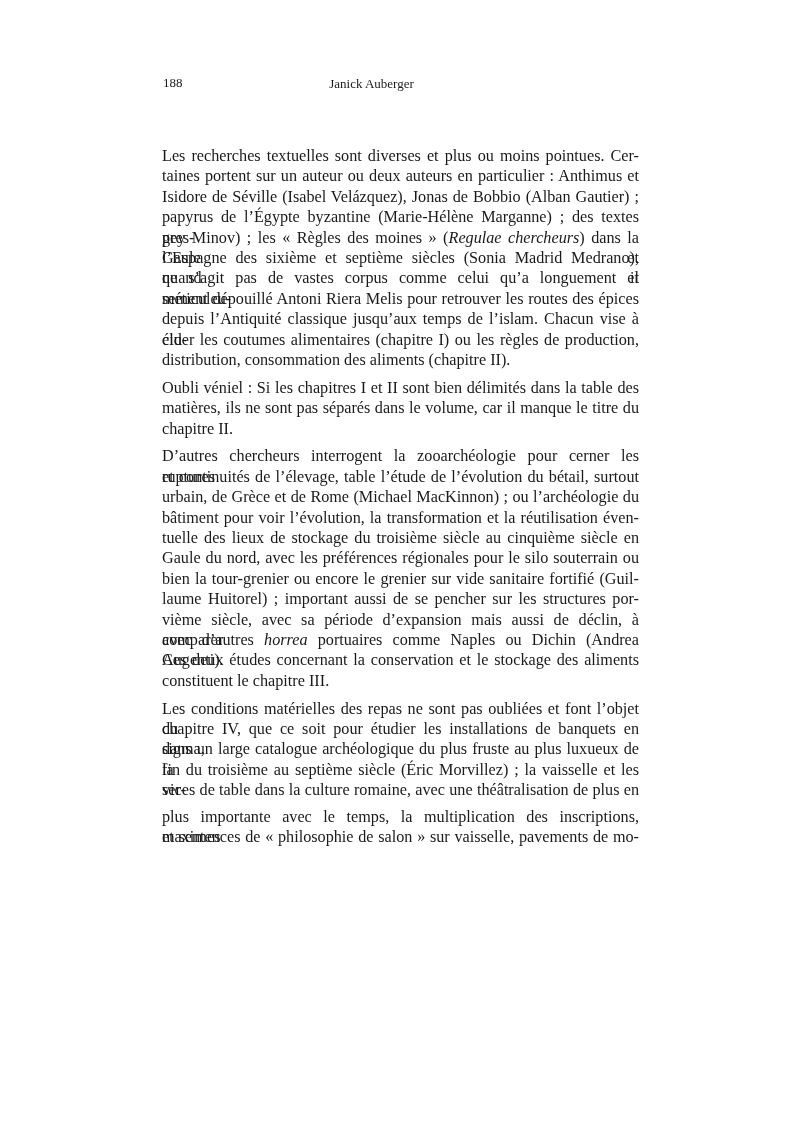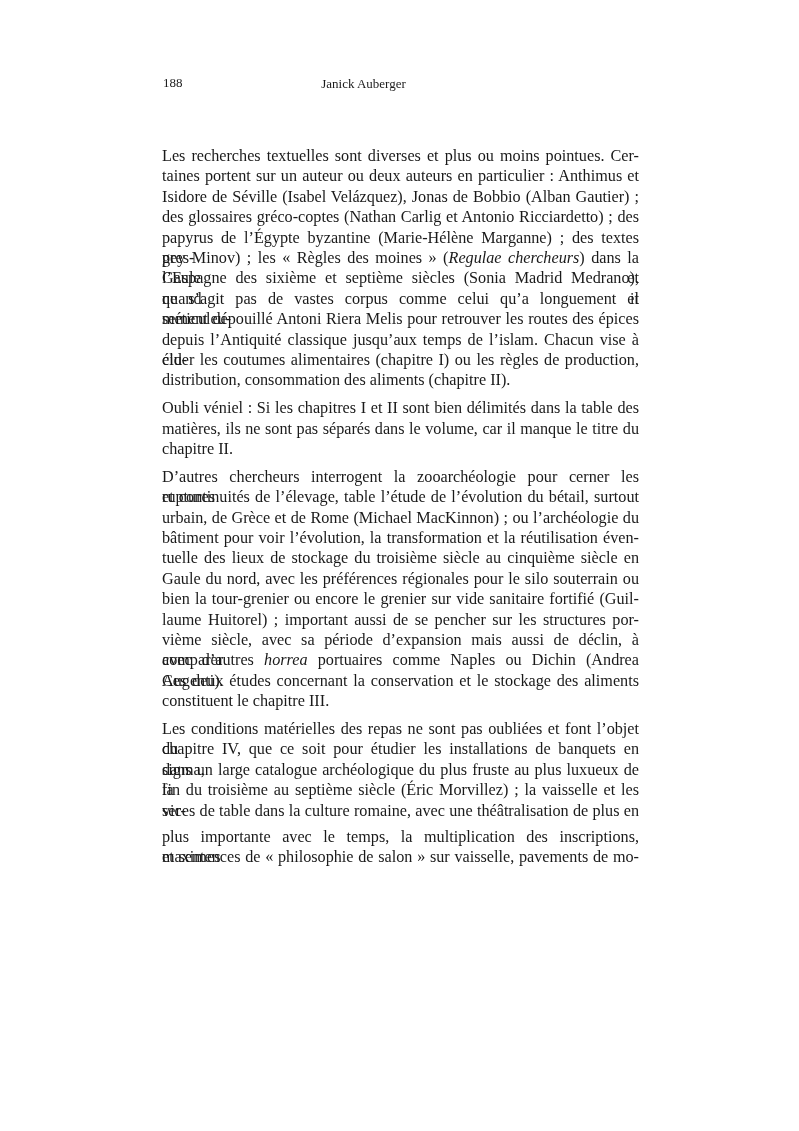--- a/index.html
+++ b/index.html
@@ -23,21 +23,21 @@
       line-height: 16px;
     }
     .running-head {
       position: absolute;
       left: 0;
       width: 719px;
       top: 76px;
       text-align: center;
       font-size: 13px;
       line-height: 16px;
-      padding-left: 4px;
+      padding-left: 12px;
     }
     .running-head span {
       display: inline-block;
       margin-left: 0px;
     }
     .body-text {
       position: absolute;
       left: 162px;
       top: 146px;
       width: 477px;
@@ -69,21 +69,20 @@
   <div class="page-number">188</div>
   <div class="running-head">
     <span>Janick Auberger</span>
   </div>
 
   <div class="body-text">
     <div class="para">
         <span class="line" style="white-space: normal;"><span>Les recherches textuelles sont diverses et plus ou moins pointues. Cer-</span></span>
         <span class="line" style="white-space: normal;"><span>taines portent sur un auteur ou deux auteurs en particulier&nbsp;: Anthimus et</span></span>
         <span class="line" style="white-space: normal;"><span>Isidore de Séville (Isabel Velázquez), Jonas de Bobbio (Alban Gautier)&nbsp;;</span></span>
-        <span class="line" style="white-space: normal;"><span>des glossaires gréco-coptes (Nathan Carlig et Antonio Ricciardetto)&nbsp;; des</span></span>
         <span class="line" style="white-space: normal;"><span>papyrus de l’Égypte byzantine (Marie-Hélène Marganne)&nbsp;; des textes pres-</span></span>
         <span class="line" style="white-space: normal;"><span>gey Minov)&nbsp;; les «&nbsp;Règles des moines&nbsp;» (</span><span class="seg-italic">Regulae chercheurs</span><span>) dans la Gaule et</span></span>
         <span class="line" style="white-space: normal;"><span>l’Espagne des sixième et septième siècles (Sonia Madrid Medrano), quand il</span></span>
         <span class="line" style="white-space: normal;"><span>ne s’agit pas de vastes corpus comme celui qu’a longuement et méticuleu-</span></span>
         <span class="line" style="white-space: normal;"><span>sement dépouillé Antoni Riera Melis pour retrouver les routes des épices</span></span>
         <span class="line" style="white-space: normal;"><span>depuis l’Antiquité classique jusqu’aux temps de l’islam. Chacun vise à élu-</span></span>
         <span class="line" style="white-space: normal;"><span>cider les coutumes alimentaires (chapitre I) ou les règles de production,</span></span>
         <span class="line last" style="white-space: normal;"><span>distribution, consommation des aliments (chapitre II).</span></span>
       </div>
     <div class="para">

